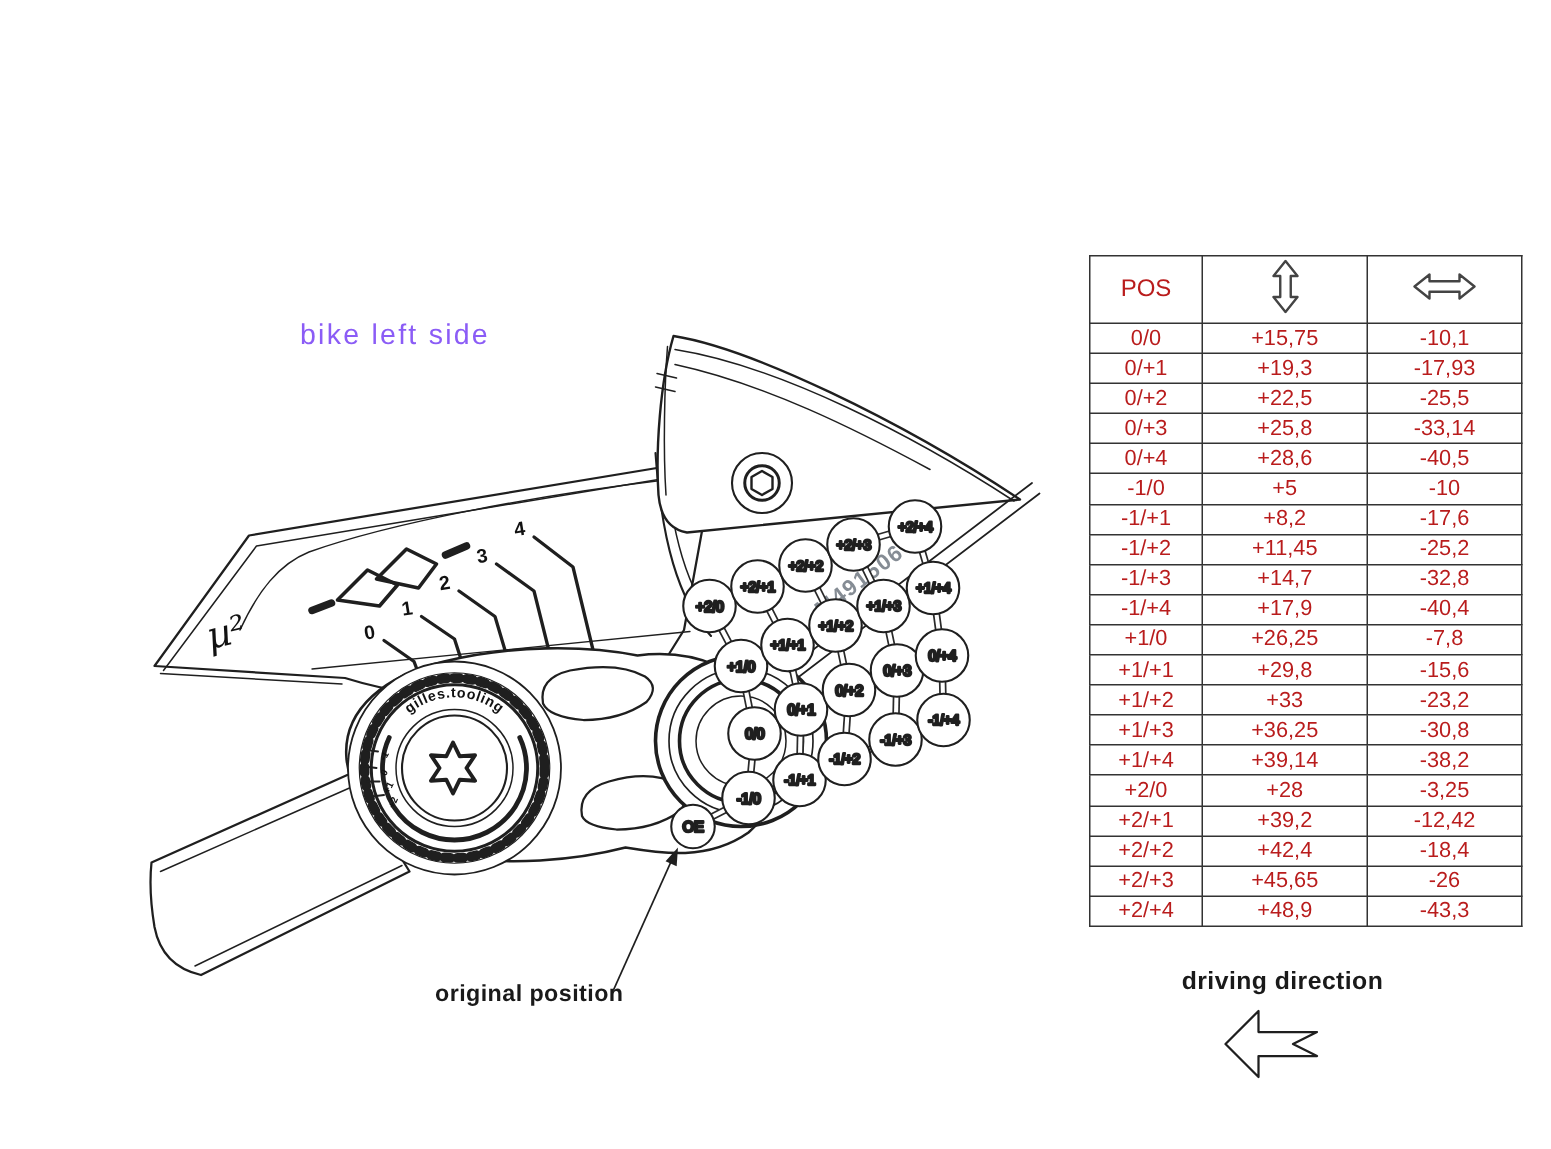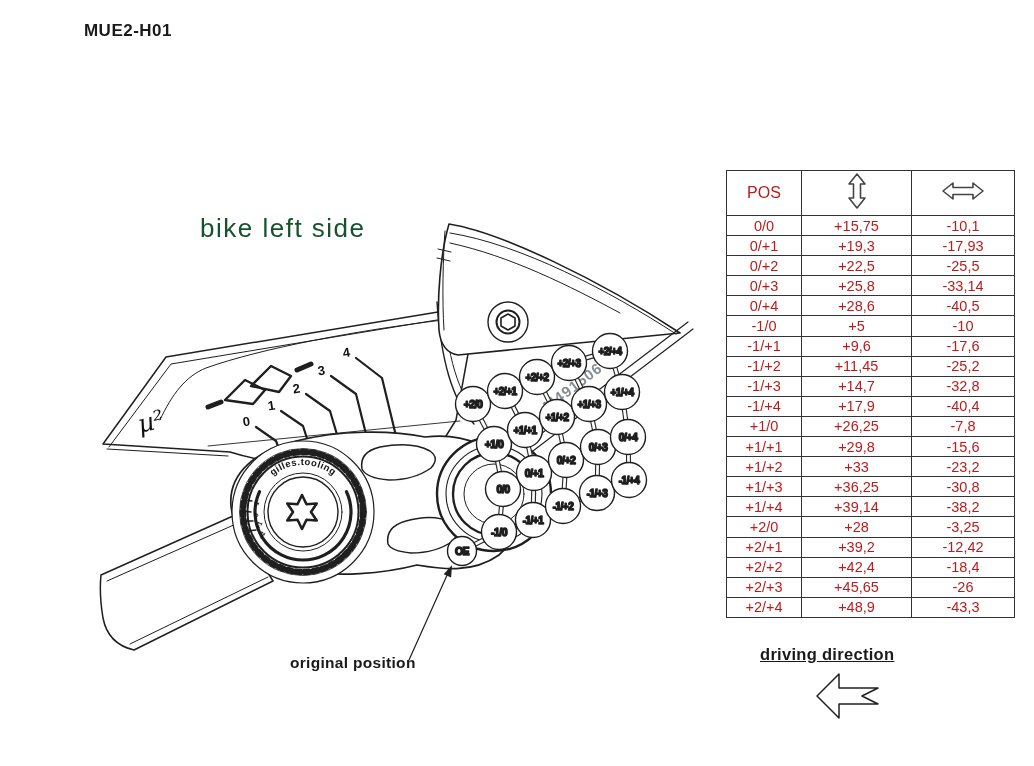--- a/index.html
+++ b/index.html
@@ -1,23 +1,23 @@
 <!DOCTYPE html>
 <html><head>
 <meta charset="utf-8">
 <style>
   html,body{margin:0;padding:0;}
   body{width:1034px;height:766px;background:#fff;position:relative;overflow:hidden;
        font-family:"Liberation Sans",sans-serif;color:#1a1a1a;}
   .abs{position:absolute;}
   #title{left:30px;top:18px;width:196px;text-align:center;font-weight:bold;
          font-size:17px;line-height:1.55;letter-spacing:.5px;}
-  #side-label{left:200px;top:213px;font-size:26px;font-weight:300;letter-spacing:1.5px;color:#14532d;}
+  #side-label{left:200px;top:213px;font-size:19px;font-weight:300;letter-spacing:1.5px;color:#8b5cf6;}
   #orig-label{left:290px;top:654px;font-size:15.5px;font-weight:bold;letter-spacing:.3px;}
-  #drive-label{left:760px;top:645px;width:190px;text-align:left;font-size:16.5px;font-weight:bold;letter-spacing:.3px;text-decoration:underline;}
+  #drive-label{left:760px;top:645px;width:190px;text-align:center;font-size:16.5px;font-weight:bold;letter-spacing:.3px;}
   #pos-table{left:726px;top:170px;width:288px;border-collapse:collapse;table-layout:fixed;
              font-size:14.5px;color:#b91c1c;}
   #pos-table th,#pos-table td{border:1.5px solid #333;text-align:center;padding:0;height:19.1px;
              font-weight:normal;overflow:hidden;}
   #pos-table th{height:44px;font-size:16px;}
   #pos-table col.c1{width:75px;} #pos-table col.c2{width:110px;} #pos-table col.c3{width:103px;}
   svg text{font-family:"Liberation Sans",sans-serif;}
   .mu{font-family:"DejaVu Serif",serif;font-style:italic;}
 </style>
 </head>
@@ -291,21 +291,20 @@
     <g>
       <path stroke-width="1.2" d="M409,660 L448,573"></path>
       <path fill="#1f1f1f" stroke="none" d="M452,565 L451.1,577.5 L443.7,574.2 Z"></path>
     </g>
 
     <path fill="#fff" stroke-width="1.5" d="M817,696 L839,674 L839,688 L878,688 L862,696 L878,704 L839,704 L839,718 Z"></path>
   </g>
 </svg>
 
 <div id="title" class="abs">
-  <div>MUE2-H01</div>
 </div>
 
 <div id="side-label" class="abs">bike left side</div>
 
 <div id="orig-label" class="abs">original position</div>
 
 <div id="drive-label" class="abs">driving direction</div>
 
 <table id="pos-table" class="abs">
   <colgroup>
@@ -354,21 +353,21 @@
         <td>+28,6</td>
         <td>-40,5</td>
       </tr>
       <tr>
         <td>-1/0</td>
         <td>+5</td>
         <td>-10</td>
       </tr>
       <tr>
         <td>-1/+1</td>
-        <td>+9,6</td>
+        <td>+8,2</td>
         <td>-17,6</td>
       </tr>
       <tr>
         <td>-1/+2</td>
         <td>+11,45</td>
         <td>-25,2</td>
       </tr>
       <tr>
         <td>-1/+3</td>
         <td>+14,7</td>

